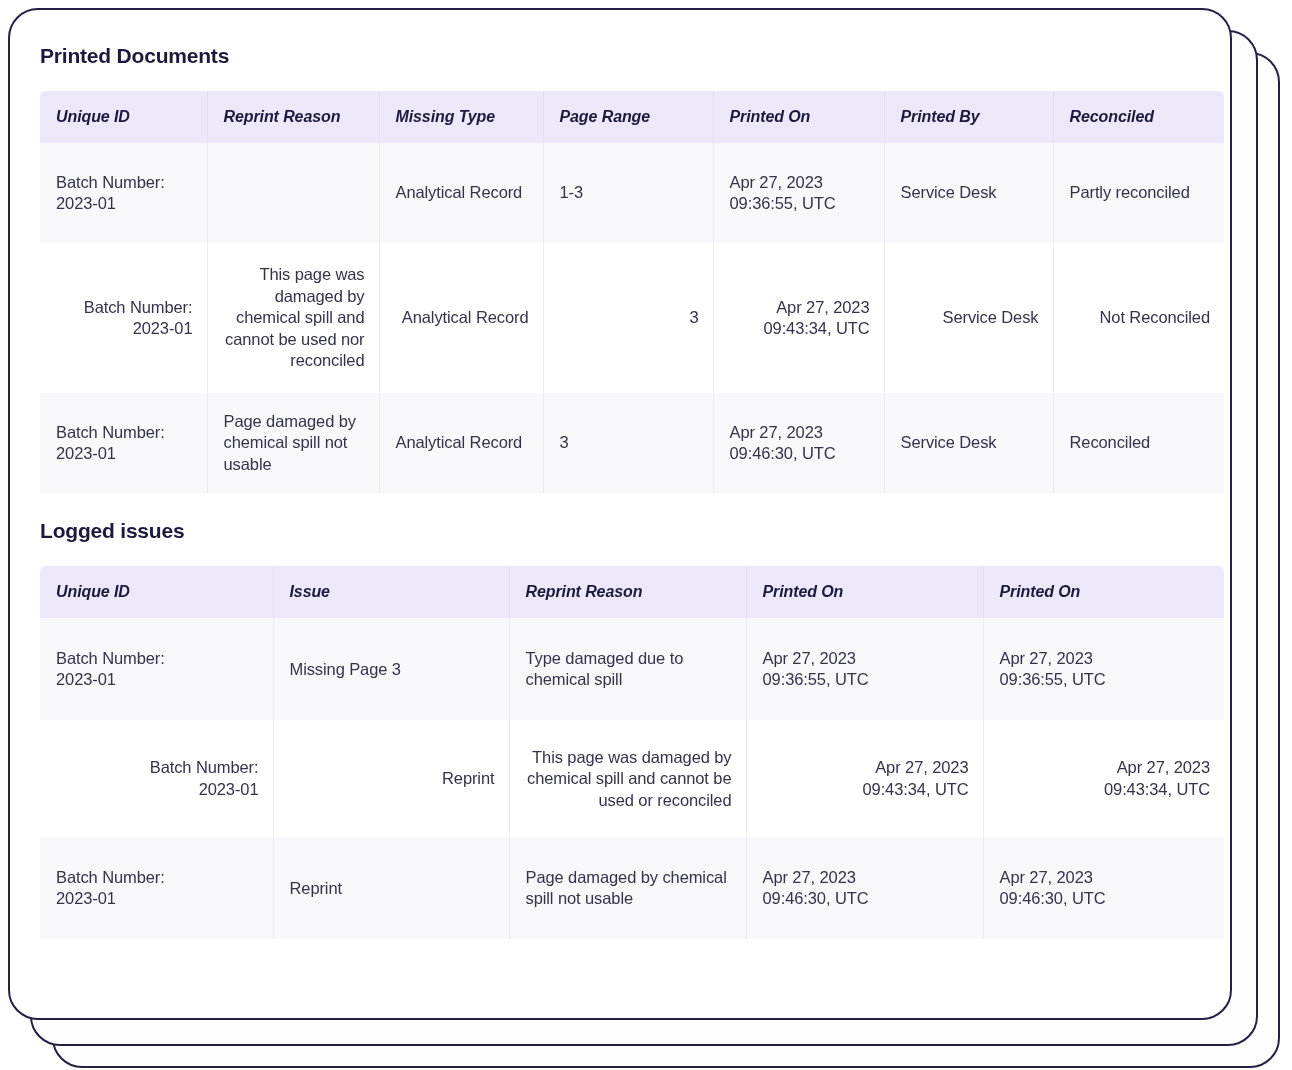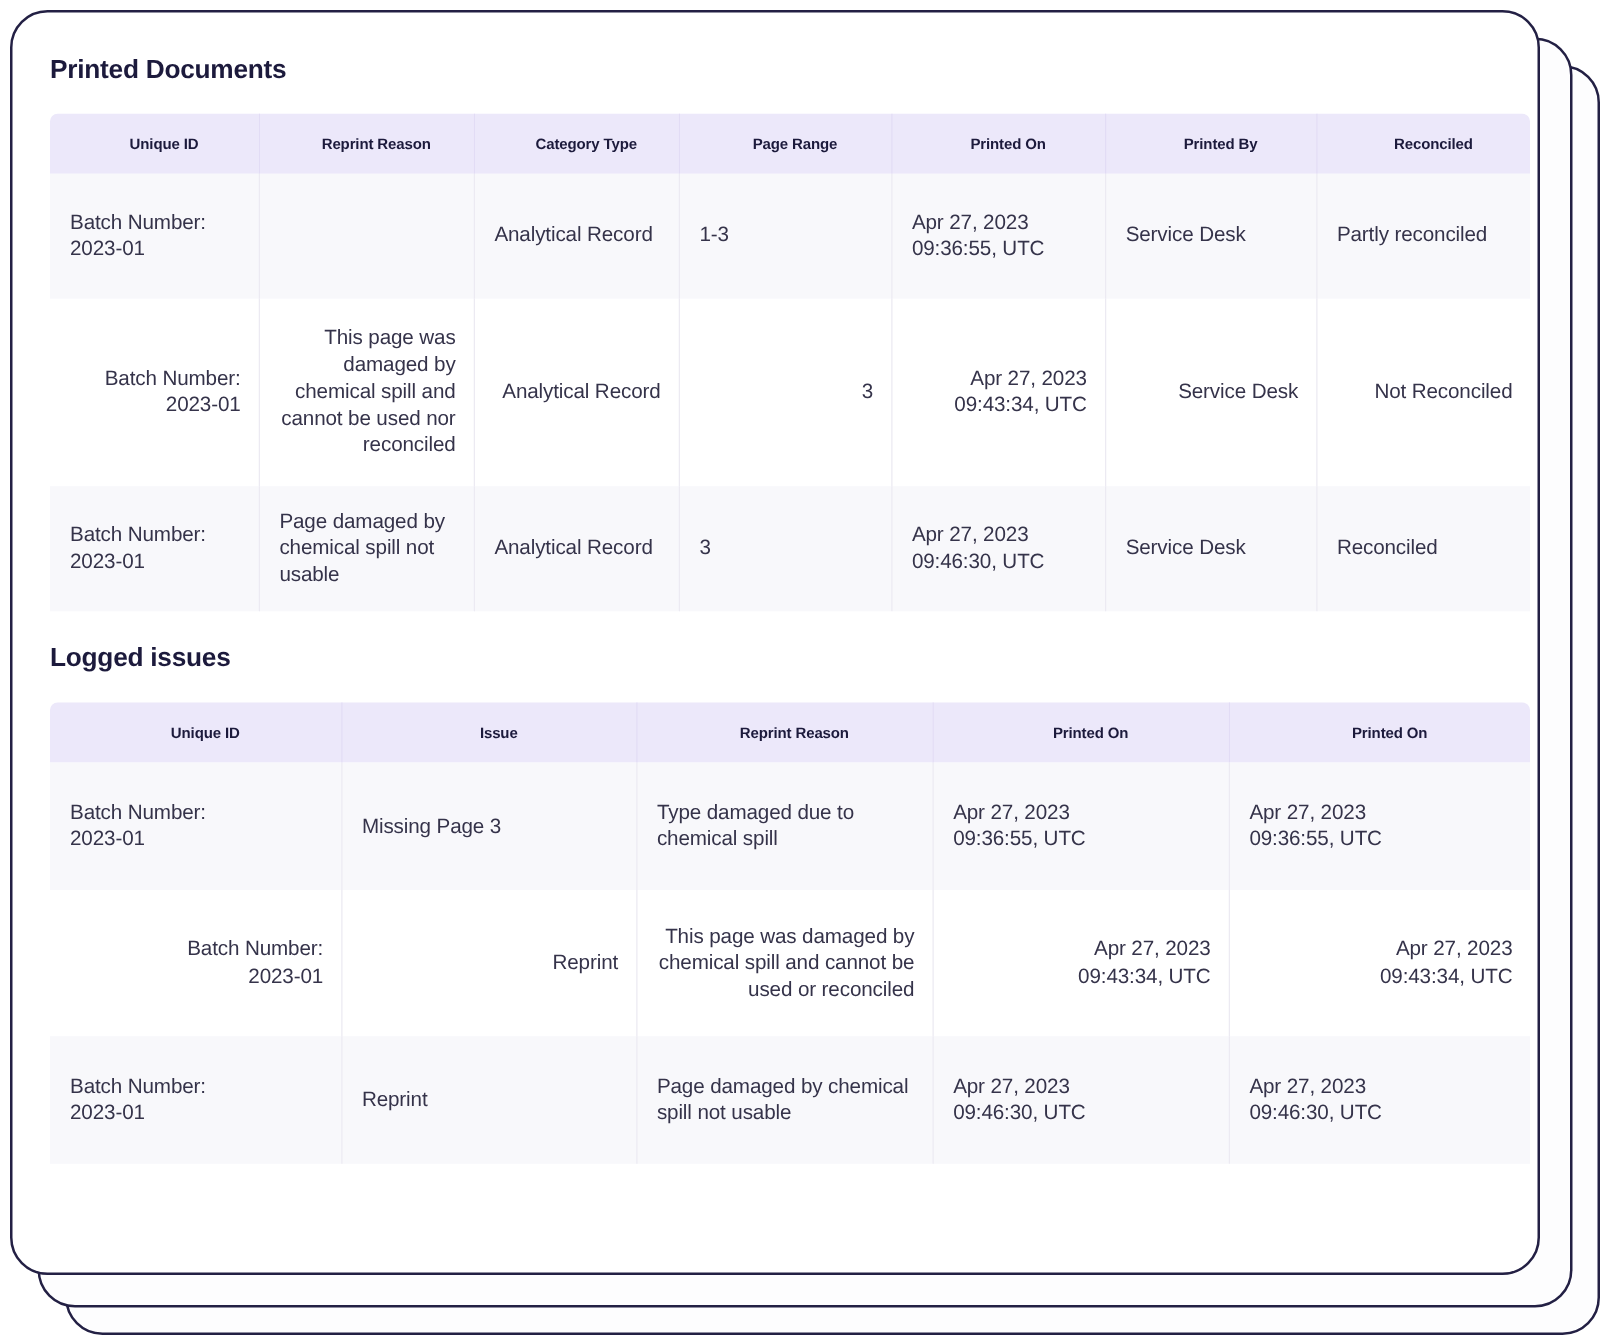--- a/index.html
+++ b/index.html
@@ -71,27 +71,28 @@
 
   table.data-table {
     width: 1184px;
     border-collapse: collapse;
     table-layout: fixed;
   }
 
   table.data-table thead th {
     background: #ece8fa;
     color: #1c1a3c;
-    font-size: 12px;
+    font-size: 16px;
     font-weight: bold;
-    text-align: center;
+    text-align: left;
     padding: 17px 0 17px 16px;
     border-right: 1px solid #e2dcf5;
     letter-spacing: -0.1px;
     vertical-align: middle;
+    font-style: italic;
   }
   table.data-table thead th:last-child { border-right: none; }
   table.data-table thead tr th:first-child { border-top-left-radius: 6px; }
   table.data-table thead tr th:last-child { border-top-right-radius: 6px; }
 
   table.data-table tbody td {
     font-size: 16.5px;
     color: #35334a;
     padding: 18px 14px 18px 16px;
     border-right: 1px solid #eceaf2;
@@ -149,21 +150,21 @@
             <col class="c2">
             <col class="c3">
             <col class="c4">
             <col class="c5">
             <col class="c6">
         </colgroup>
         <thead>
           <tr>
             <th>Unique ID</th>
             <th>Reprint Reason</th>
-            <th>Category  Type</th>
+            <th>Missing  Type</th>
             <th>Page Range</th>
             <th>Printed On</th>
             <th>Printed By</th>
             <th>Reconciled</th>
           </tr>
         </thead>
         <tbody>
 
           <tr class="stripe">
             <td>

